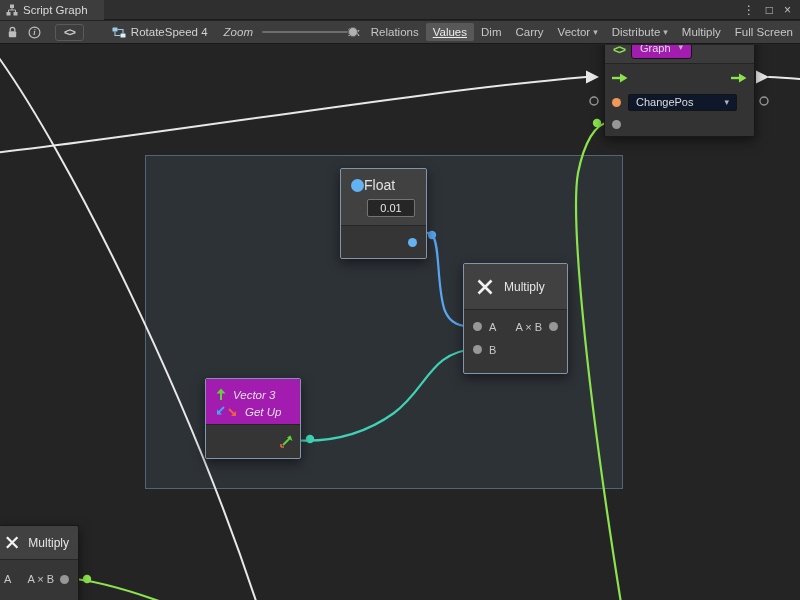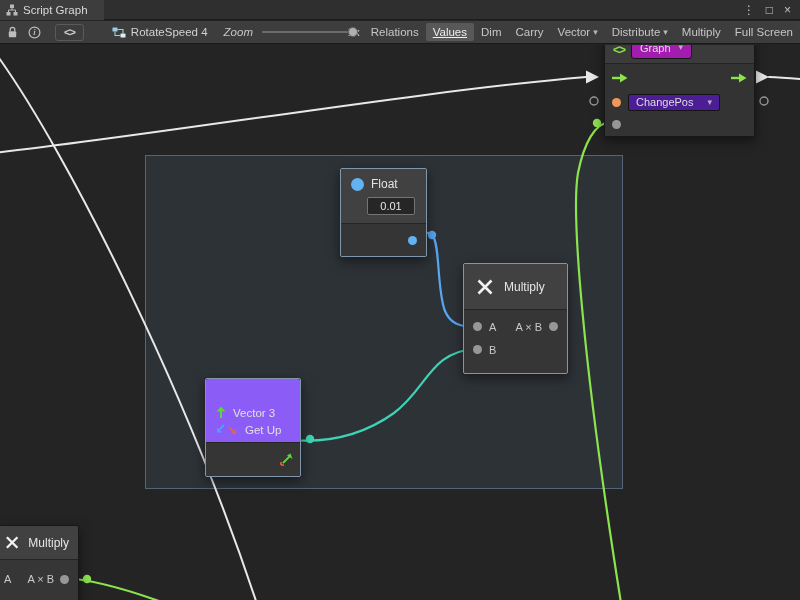--- a/index.html
+++ b/index.html
@@ -52,50 +52,50 @@
           box-shadow:0 4px 12px rgba(0,0,0,0.5); font-size:11px; color:#c9c9c9; }
   .node.selected { border-color:#8096ac; }
   .port { width:9px; height:9px; border-radius:50%; flex:none; }
   .port.gray { background:#979797; }
   .port.blue { background:#63b3f3; }
   .port.orange { background:#f0975a; }
   .flex { flex:1; }
 
   .node-float { left:340px; top:123px; width:87px; }
   .float-top { background:#414141; padding:8px 10px 6px; border-radius:2px 2px 0 0; }
-  .float-title-row { display:flex; align-items:center; gap:7px; font-size:12px; color:#e2e2e2; }
+  .float-title-row { display:flex; align-items:center; font-size:14px; color:#e2e2e2; }
   .float-type-dot { width:13px; height:13px; border-radius:50%; background:#63b3f3; flex:none; }
   .float-value { display:block; width:48px; height:18px; margin:6px 1px 2px auto; background:#262626;
                  border:1px solid #747474; border-radius:2px; color:#e6e6e6; font-size:11px;
                  text-align:center; font-family:inherit; }
   .float-footer { height:33px; background:#353535; border-top:1px solid #252525; display:flex;
                   align-items:center; justify-content:flex-end; padding:0 9px; border-radius:0 0 2px 2px; }
 
   .node-multiply { left:463px; top:218px; width:105px; }
   .mul-head { height:46px; display:flex; align-items:center; gap:9px; padding:0 11px; background:#414141;
               border-bottom:1px solid #252525; font-size:12px; color:#e6e6e6; border-radius:2px 2px 0 0; }
   .mul-body { padding:5px 0 12px; }
   .mul-row { height:23px; display:flex; align-items:center; gap:7px; padding:0 9px; }
 
   .node-vector3 { left:205px; top:333px; width:96px; }
-  .v3-top { background:#8b5cf6; padding:25px 9px 4px; border-radius:2px 2px 0 0; }
+  .v3-top { background:#a21caf; padding:7px 9px 4px; border-radius:2px 2px 0 0;font-style:italic; }
   .v3-line { display:flex; align-items:center; gap:6px; height:17px; font-size:11.5px; color:#e0e0e0; }
   .v3-footer { height:34px; background:#353535; border-top:1px solid #252525; display:flex;
                align-items:center; justify-content:flex-end; padding:0 7px; border-radius:0 0 2px 2px; }
 
   .node-graph { left:604px; top:-10px; width:151px; background:#333333; }
   .g-head { height:28px; display:flex; align-items:center; gap:6px; padding:0 8px; background:#3b3b3b;
             border-bottom:1px solid #242424; }
   .vs-logo { color:#8be34d; font-weight:bold; font-size:12px; letter-spacing:-1px; }
   .g-dropdown { display:flex; gap:8px; height:18px; padding:0 8px; background:#a21caf;
                 border:1px solid #151515; border-radius:3px; font-size:11px; color:#dddddd; }
   .g-flow-row { height:28px; display:flex; align-items:center; justify-content:space-between; padding:0 7px; }
   .g-value-row { height:20px; display:flex; align-items:center; gap:7px; padding:0 7px; }
-  .g-select { display:flex; align-items:center; justify-content:space-between; gap:6px; width:92px; height:17px;
-              padding:0 7px; background:#4c1d95; border:1px solid #141414; border-radius:2px; font-size:11px; color:#dddddd; }
+  .g-select { display:flex; align-items:center; justify-content:space-between; gap:6px; width:109px; height:17px;
+              padding:0 7px; background:#0f172a; border:1px solid #141414; border-radius:2px; font-size:11px; color:#dddddd; }
   .g-row3 { height:24px; display:flex; align-items:center; padding:0 7px; }
 
   .node-mul-corner { left:-6px; top:480px; width:85px; height:92px; }
   .mc-head { height:34px; display:flex; align-items:center; gap:8px; padding:0 9px; background:#414141;
              border-bottom:1px solid #252525; font-size:12px; color:#e6e6e6; border-radius:2px 2px 0 0; }
   .mc-row { height:26px; display:flex; align-items:center; gap:6px; padding:0 9px; margin-top:6px; }
 </style>
 </head>
 <body>
 

